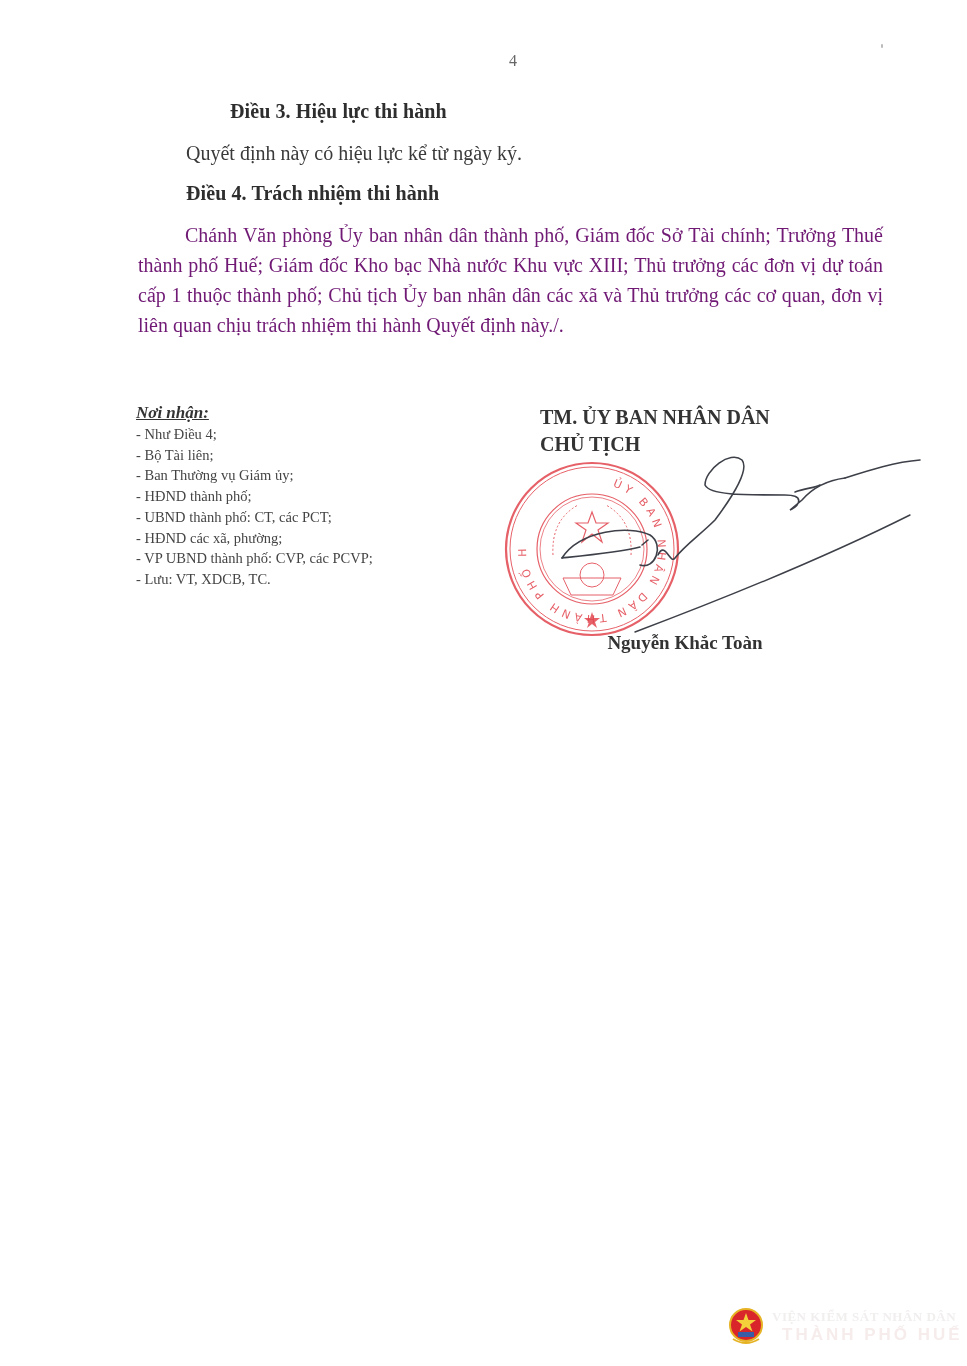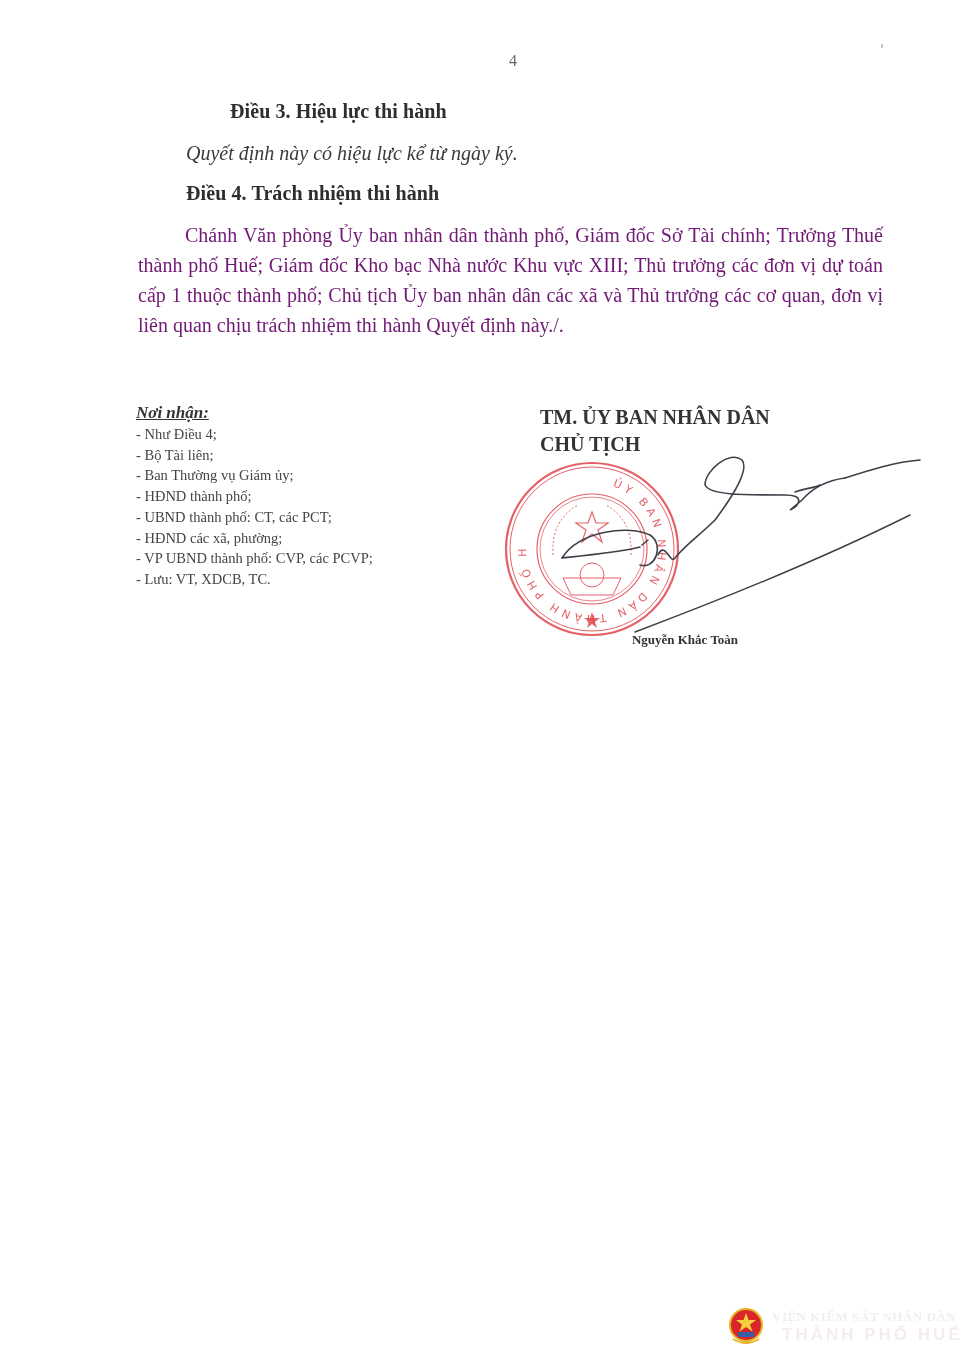--- a/index.html
+++ b/index.html
@@ -30,21 +30,20 @@
       font-weight: bold;
       font-size: 20px;
       color: #2e2e2e;
       letter-spacing: 0.1px;
     }
     .para {
       position: absolute;
       left: 186px;
       font-size: 20px;
       color: #3a3a3a;
-      font-style: italic;
     }
     .body-block {
       position: absolute;
       left: 138px;
       top: 220px;
       width: 745px;
       font-size: 20px;
       line-height: 30px;
       text-align: justify;
       text-indent: 47px;
@@ -93,21 +92,21 @@
       width: 400px;
       height: 200px;
     }
     .signer-name {
       position: absolute;
       left: 560px;
       top: 632px;
       width: 250px;
       text-align: center;
       font-weight: bold;
-      font-size: 13px;
+      font-size: 19px;
       color: #333;
     }
     .watermark {
       position: absolute;
       left: 724px;
       top: 1305px;
       width: 230px;
       height: 50px;
     }
     .wm-emblem {

